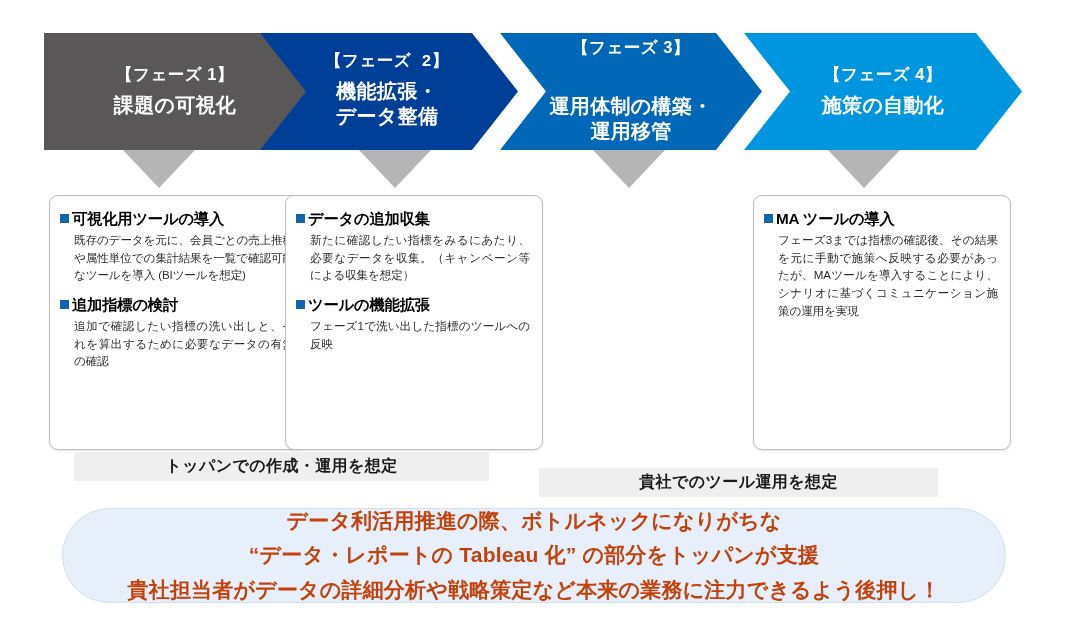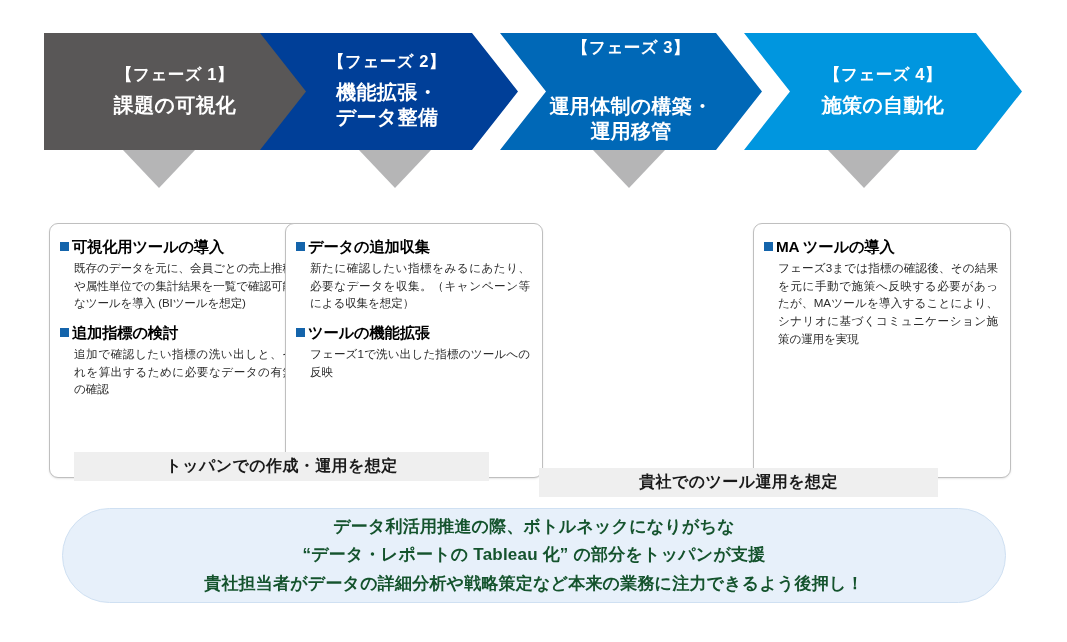--- a/index.html
+++ b/index.html
@@ -55,21 +55,21 @@
   .phase-title {
     font-size: 20px;
     font-weight: 700;
     line-height: 1.28;
     letter-spacing: 0.3px;
   }
   .phase-title .ln { display: block; }
 
   
   #arrow-1 { left: 44px;  width: 262px; background: #595757; }
-  #arrow-2 { left: 256px; width: 262px; background: #003f98; }
+  #arrow-2 { left: 256px; width: 262px; background: #003f98; font-family: Liberation Mono, monospace; }
   #arrow-3 { left: 500px; width: 262px; background: #0068b7; }
   #arrow-4 { left: 744px; width: 278px; background: #0096df; }
 
   
   #arrow-1 { z-index: 4; }
   #arrow-2 { z-index: 3; }
   #arrow-3 { z-index: 2; gap: 28px; }
   #arrow-4 { z-index: 1; }
 
   
@@ -90,21 +90,20 @@
   .card {
     position: absolute;
     top: 195px;
     width: 258px;
     height: 255px;
     background: #ffffff;
     border: 1px solid #bfbfbf;
     border-radius: 9px;
     padding: 13px 12px 10px 10px;
     box-shadow: 0 1px 2px rgba(0,0,0,0.10);
-    margin-top: 28px;
   }
   #card-1 { left: 49px; }
   #card-2 { left: 285px; }
   #card-3 { left: 519px; }
   #card-4 { left: 753px; }
 
   .item + .item { margin-top: 11px; }
 
   .item-head {
     display: flex;
@@ -157,23 +156,23 @@
     background: #e7f0fa;
     border: 1px solid #cfe0f2;
     border-radius: 48px;
     display: flex;
     flex-direction: column;
     align-items: center;
     justify-content: center;
     gap: 2px;
   }
   .summary-line {
-    font-size: 17px;
+    font-size: 21px;
     font-weight: 700;
-    color: #14532d;
+    color: #c2410c;
     line-height: 1.55;
     letter-spacing: 0.2px;
     white-space: nowrap;
   }
 </style>
 </head>
 <body>
 
 <div id="stage">
 

